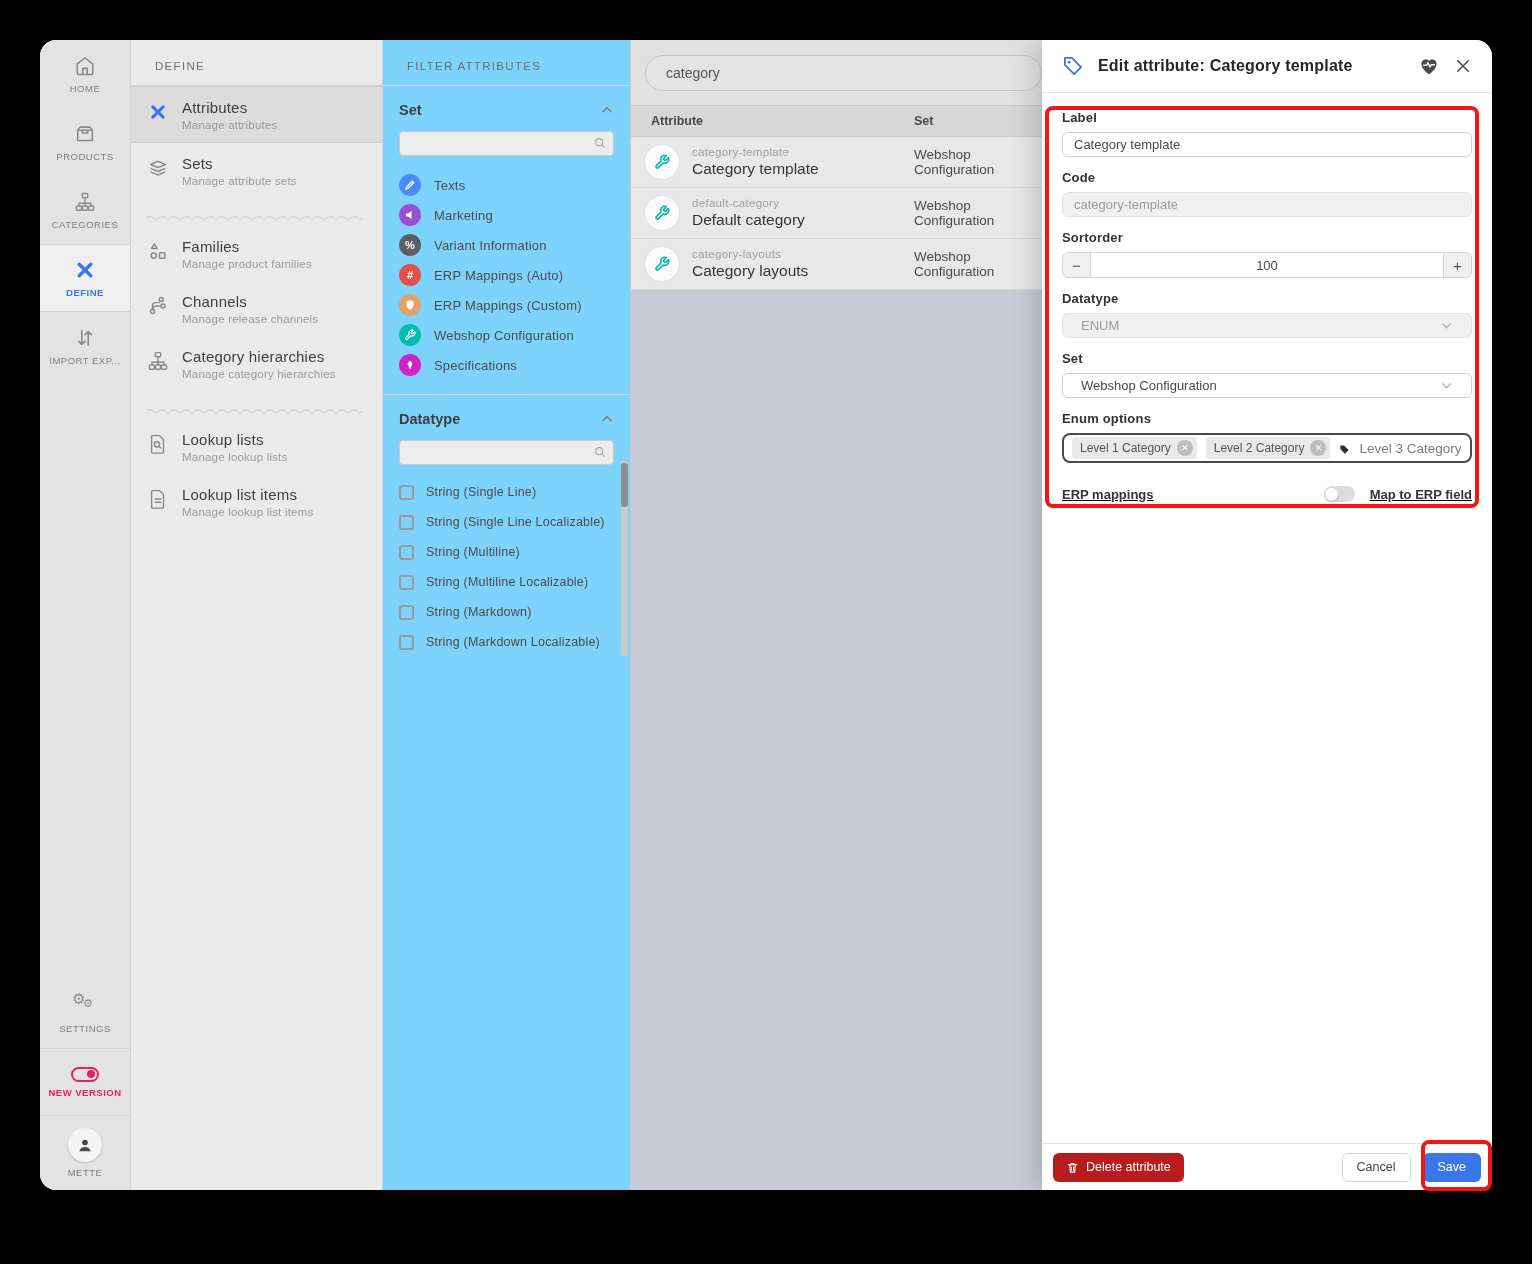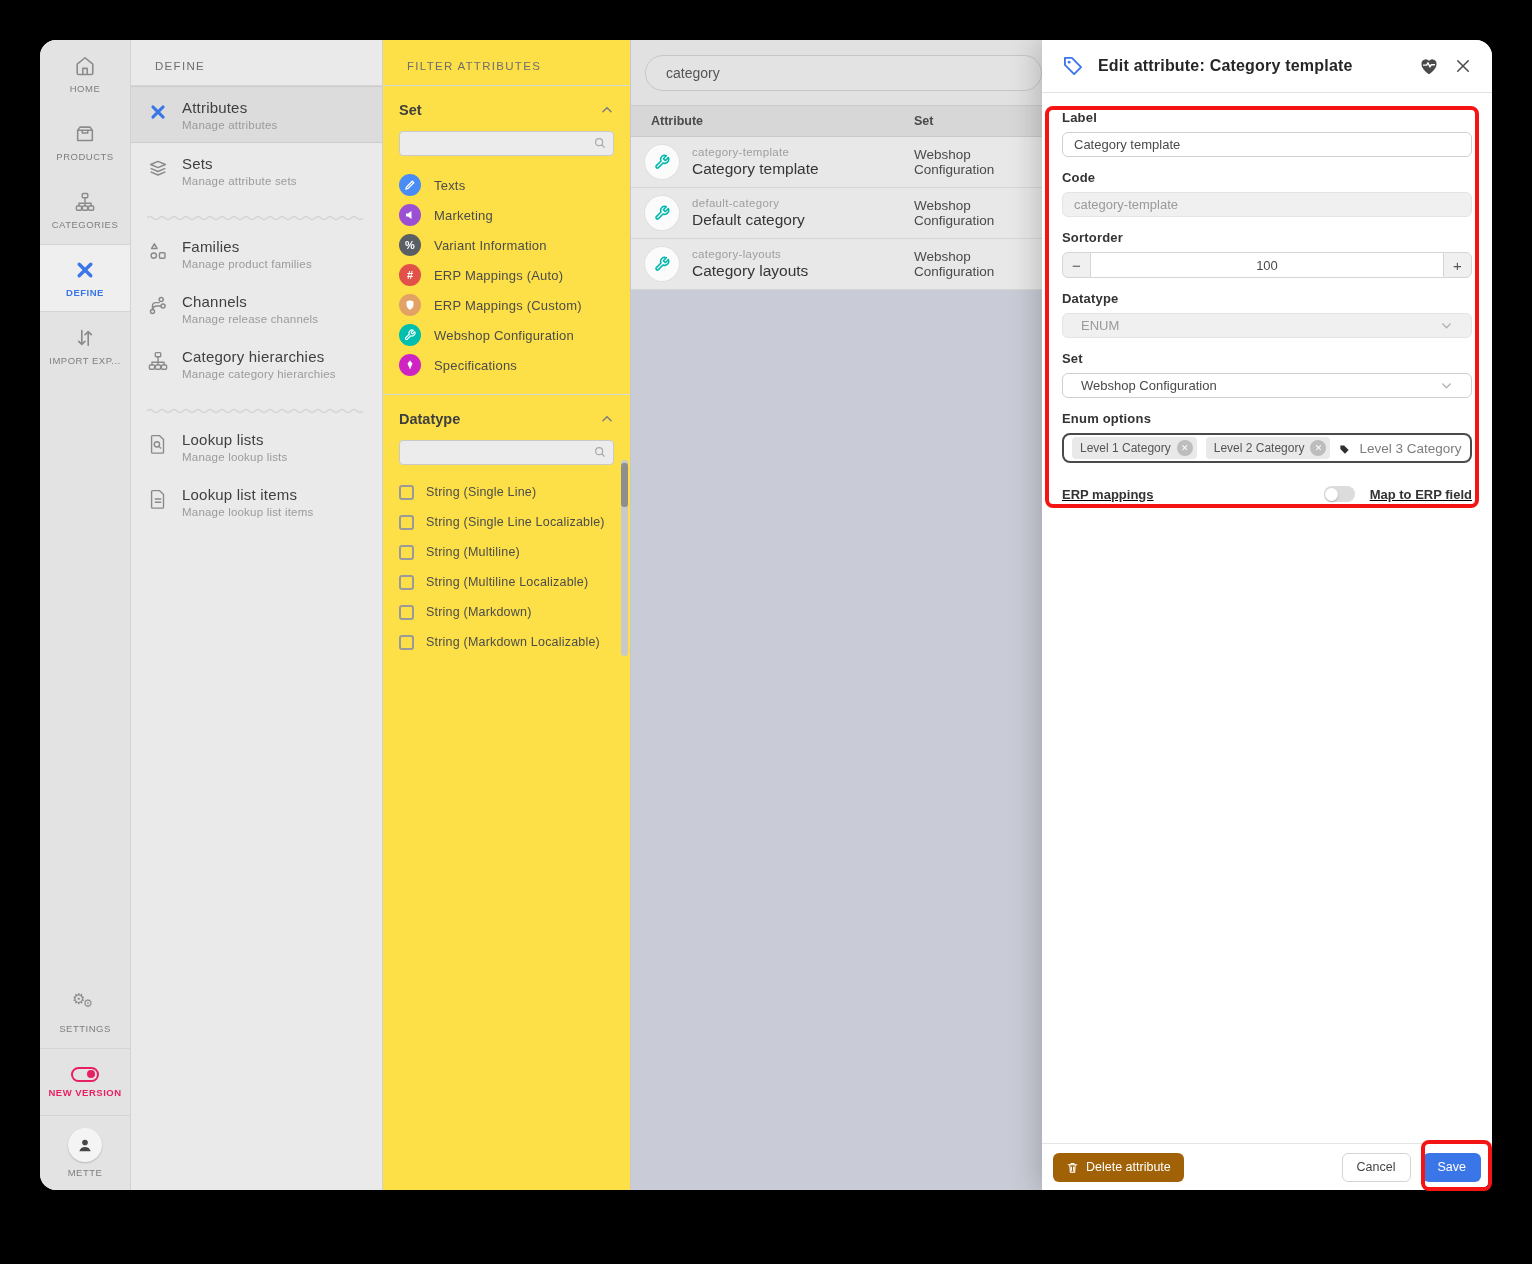--- a/index.html
+++ b/index.html
@@ -30,21 +30,21 @@
   .panel-header { padding:20px 24px 13px; font-size:11.5px; letter-spacing:1.3px; color:#6e6e6e; }
   .panel-hr { border-top:1px solid #d7d7d7; }
   .menu-item { display:flex; gap:13px; padding:12px 16px 11px; cursor:pointer; }
   .menu-item.selected { background:#dcdcdc; border-top:1px solid #cccccc; border-bottom:1px solid #cccccc; }
   .menu-item .mic { width:22px; height:22px; margin-top:2px; color:#8a8a8a; flex-shrink:0; }
   .menu-item .mtitle { font-size:15px; color:#3f3f3f; font-weight:500; letter-spacing:.2px; }
   .menu-item .msub { font-size:11.5px; color:#9b9b9b; margin-top:3px; letter-spacing:.2px; }
   .squiggle { margin:10px 16px; height:8px; color:#d4d4d4; }
 
   
-  .filter-panel { width:248px; background:#fde047; border-right:1px solid #c8c8c8; flex-shrink:0; position:relative; }
+  .filter-panel { width:248px; background:#7dd3fc; border-right:1px solid #c8c8c8; flex-shrink:0; position:relative; }
   .fsection { padding:0 16px; }
   .fsec-head { display:flex; align-items:center; justify-content:space-between; margin-top:16px; }
   .fsec-title { font-size:14.5px; font-weight:bold; color:#3e3e3e; }
   .chev { width:14px; height:14px; color:#7d7d7d; }
   .fsearch { position:relative; margin-top:13px; }
   .fsearch input { width:100%; height:25px; border:1px solid #c9c9c9; border-radius:4px; background:#ececec; padding:0 26px 0 8px; font-size:12.5px; color:#555; outline:none; font-family:inherit; }
   .fsearch .sic { position:absolute; right:7px; top:5px; width:14px; height:14px; color:#a9a9a9; }
   .fset-list { margin-top:14px; }
   .fset-item { display:flex; align-items:center; gap:13px; height:30px; cursor:pointer; }
   .fcircle { width:22px; height:22px; border-radius:50%; display:flex; align-items:center; justify-content:center; color:#fff; flex-shrink:0; }
@@ -592,21 +592,21 @@
         </div>
 
         <div class="erp-row">
           <span class="erp-label">ERP mappings</span>
           <span class="toggle"></span>
           <span class="erp-map-label">Map to ERP field</span>
         </div>
       </div>
 
       <div class="drawer-footer">
-        <button class="btn btn-delete" style="border: none; background-color: #a16207;">
+        <button class="btn btn-delete" style="border: none; background-color: #b91c1c;">
           <svg viewBox="0 0 24 24" fill="none" stroke="#fff" stroke-width="2" stroke-linecap="round">
               <path d="M4 7h16M9.5 7V4.5h5V7M7 7l1 13.5h8L17 7M10 11v6M14 11v6"></path>
             </svg>
           <span>Delete attribute</span>
         </button>
         <button class="btn btn-cancel">Cancel</button>
         <button class="btn btn-save" style="border: none; background-color: rgb(59, 118, 232);">Save</button>
       </div>
     </section>
   </div>

